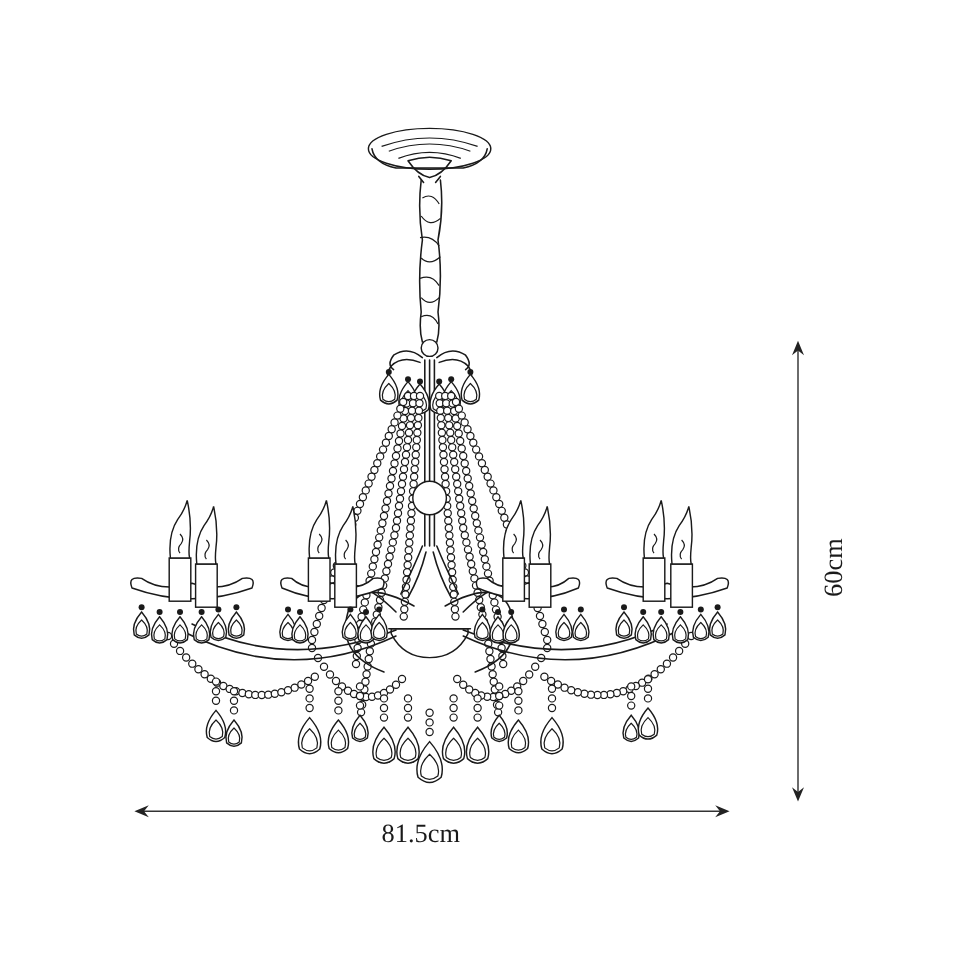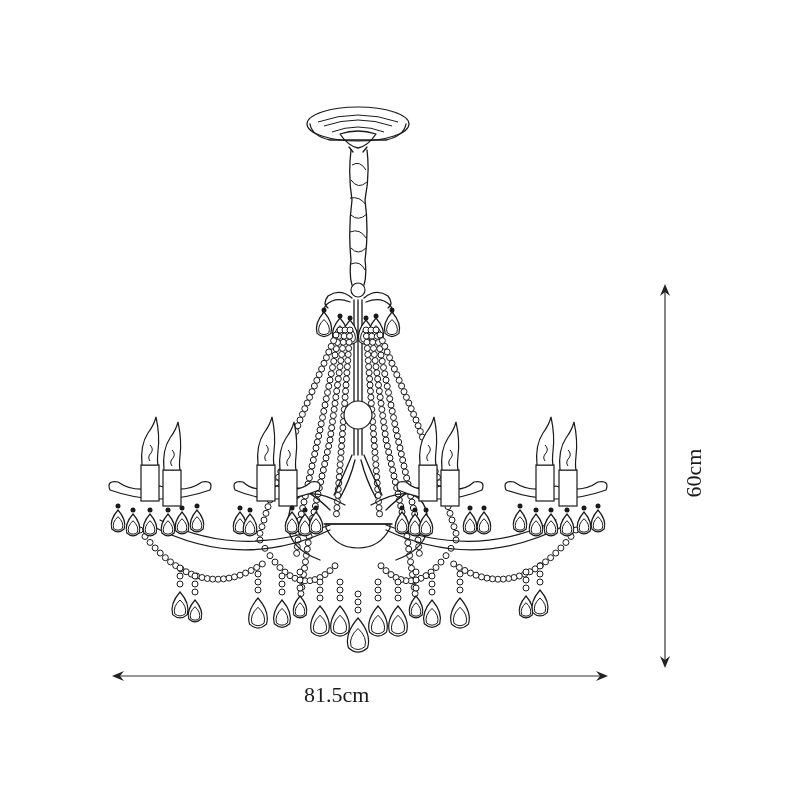--- a/index.html
+++ b/index.html
@@ -12,21 +12,21 @@
     .bead { fill: #ffffff; stroke: #1a1a1a; stroke-width: 1; }
     .dim-line { stroke: #333333; stroke-width: 1.2; fill: none; }
     .arrow { fill: #222222; }
     .dim-label {
       position: absolute;
       font-family: "Liberation Serif", "DejaVu Serif", serif;
       font-size: 22px;
       color: #1a1a1a;
       white-space: nowrap;
     }
-    #width-label { left: 304px; top: 682px; }
+    #width-label { left: 318px; top: 682px; }
     #height-label { left: 670px; top: 460px; transform: rotate(-90deg); transform-origin: center; }
   </style>
 </head>
 <body>
 
 <div id="stage">
   <svg id="art" width="800" height="800" viewBox="0 0 800 800" xmlns="http://www.w3.org/2000/svg">
 
     <g>
       <ellipse class="fill-w" cx="358" cy="124" rx="51" ry="17"></ellipse>

